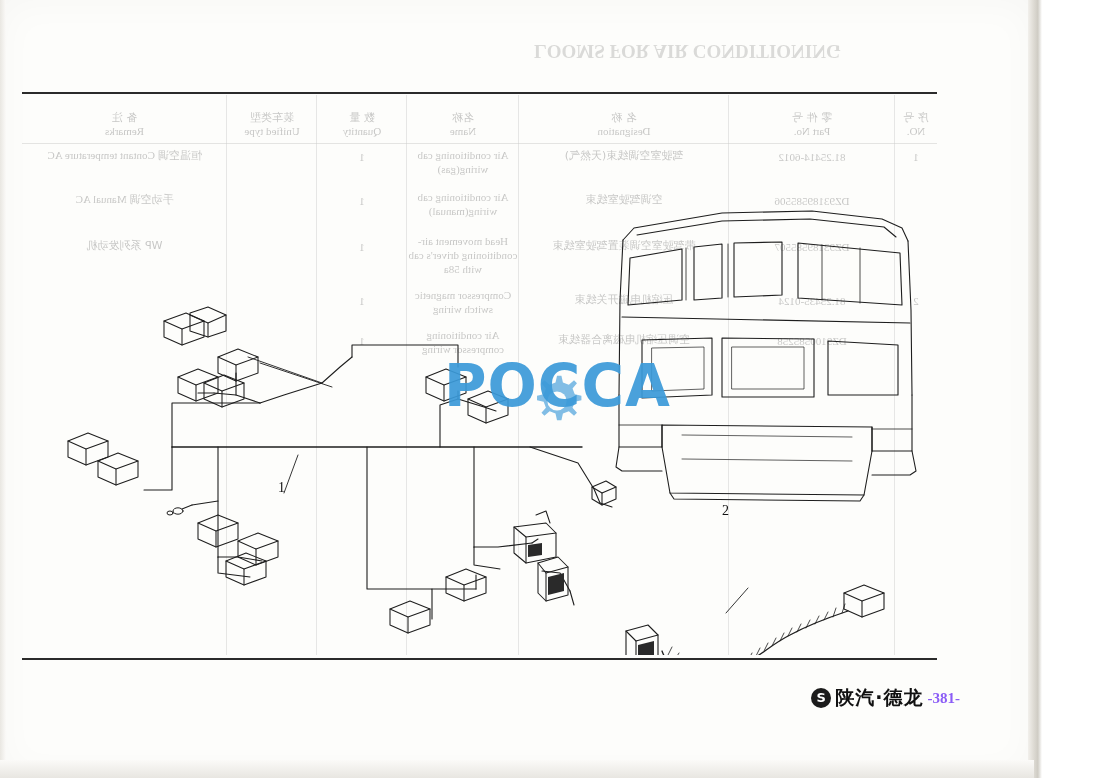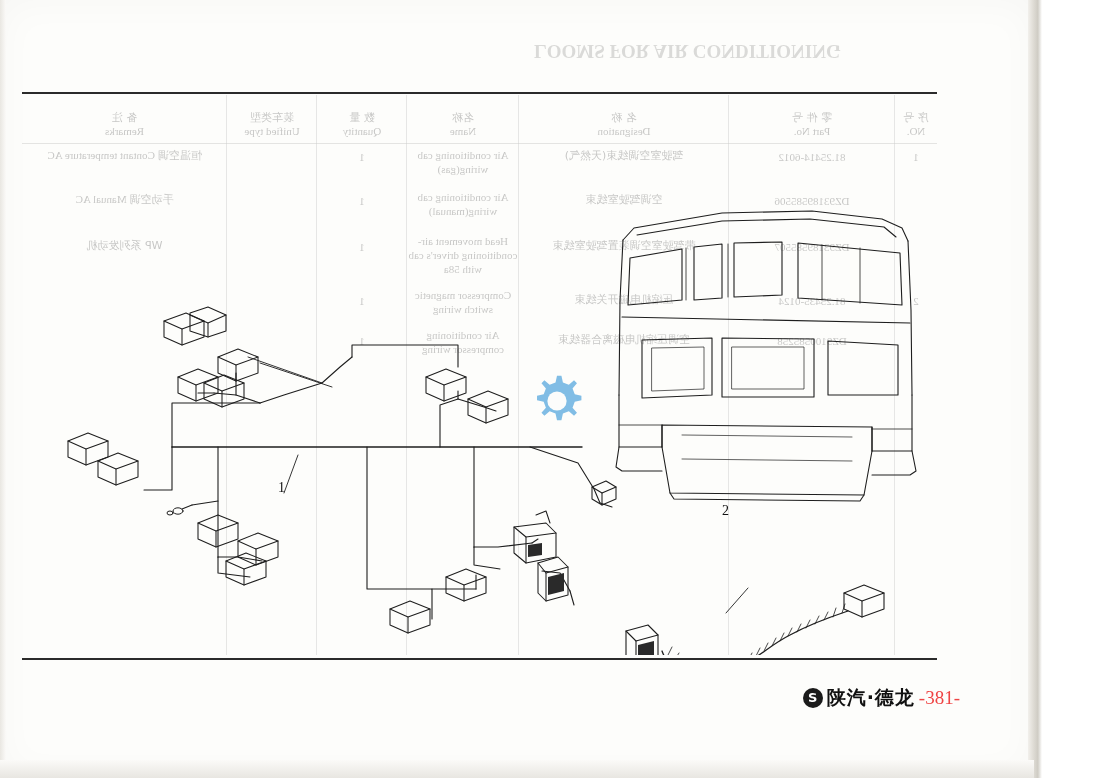--- a/index.html
+++ b/index.html
@@ -207,23 +207,23 @@
   }
   .footer-brand {
     font-family: "DejaVu Sans", sans-serif;
     font-size: 19px;
     font-weight: bold;
     color: #111;
     letter-spacing: 1px;
   }
   .footer-page {
     font-family: "Liberation Serif", serif;
-    font-size: 19px;
-    color: #ef4444;
-    font-weight: normal;
+    font-size: 15px;
+    color: #8b5cf6;
+    font-weight: bold;
   }
 </style>
 </head>
 <body>
 
 <div id="page">
 
   <div class="sheet"></div>
   <div class="sheet-edge-left"></div>
   <div class="sheet-edge-right"></div>
@@ -507,20 +507,21 @@
     <div class="callout" style="left:256px; top:385px;">1</div>
     <div class="callout" style="left:700px; top:408px;">2</div>
   </div>
 
   <svg class="watermark-gear" viewBox="0 0 100 100">
     <g fill="#3b9ad9" opacity="0.75">
       <path d="M50 16 l6 0 2 9 8 3 7-6 4 4 -6 7 3 8 9 2 0 6 -9 2 -3 8 6 7 -4 4 -7-6 -8 3 -2 9 -6 0 -2-9 -8-3 -7 6 -4-4 6-7 -3-8 -9-2 0-6 9-2 3-8 -6-7 4-4 7 6 8-3 z"></path>
       <circle cx="50" cy="50" r="13" fill="#fdfdfb"></circle>
     </g>
   </svg>
+  <div class="watermark">POCCA</div>
 
   <div class="footer">
     <div class="footer-logo">S</div>
     <div class="footer-brand">陕汽·德龙</div>
     <div class="footer-page">-381-</div>
   </div>
 
 </div>
 
 </body></html>

